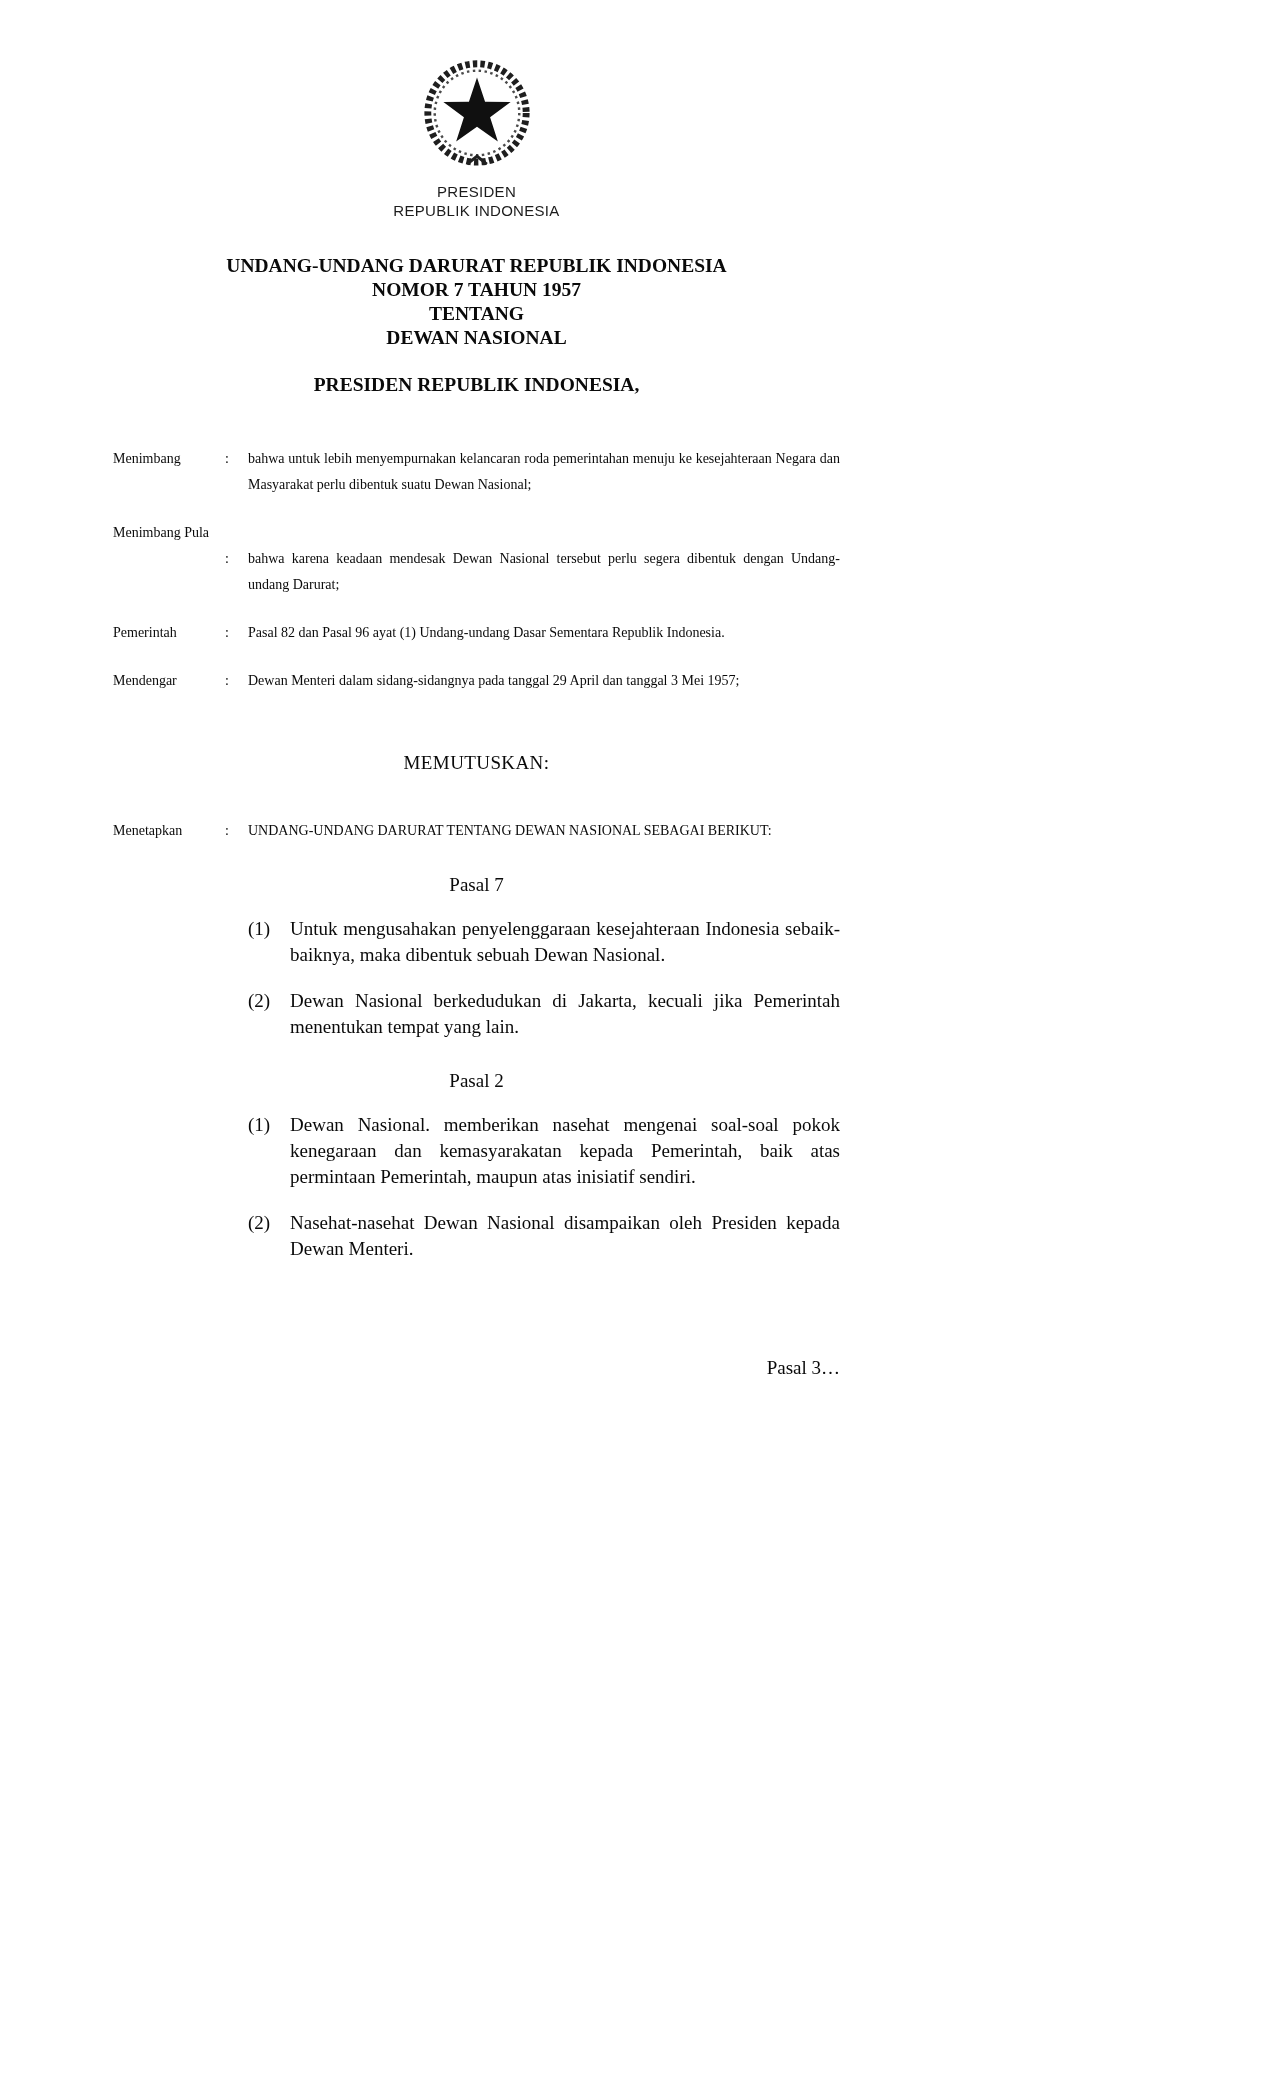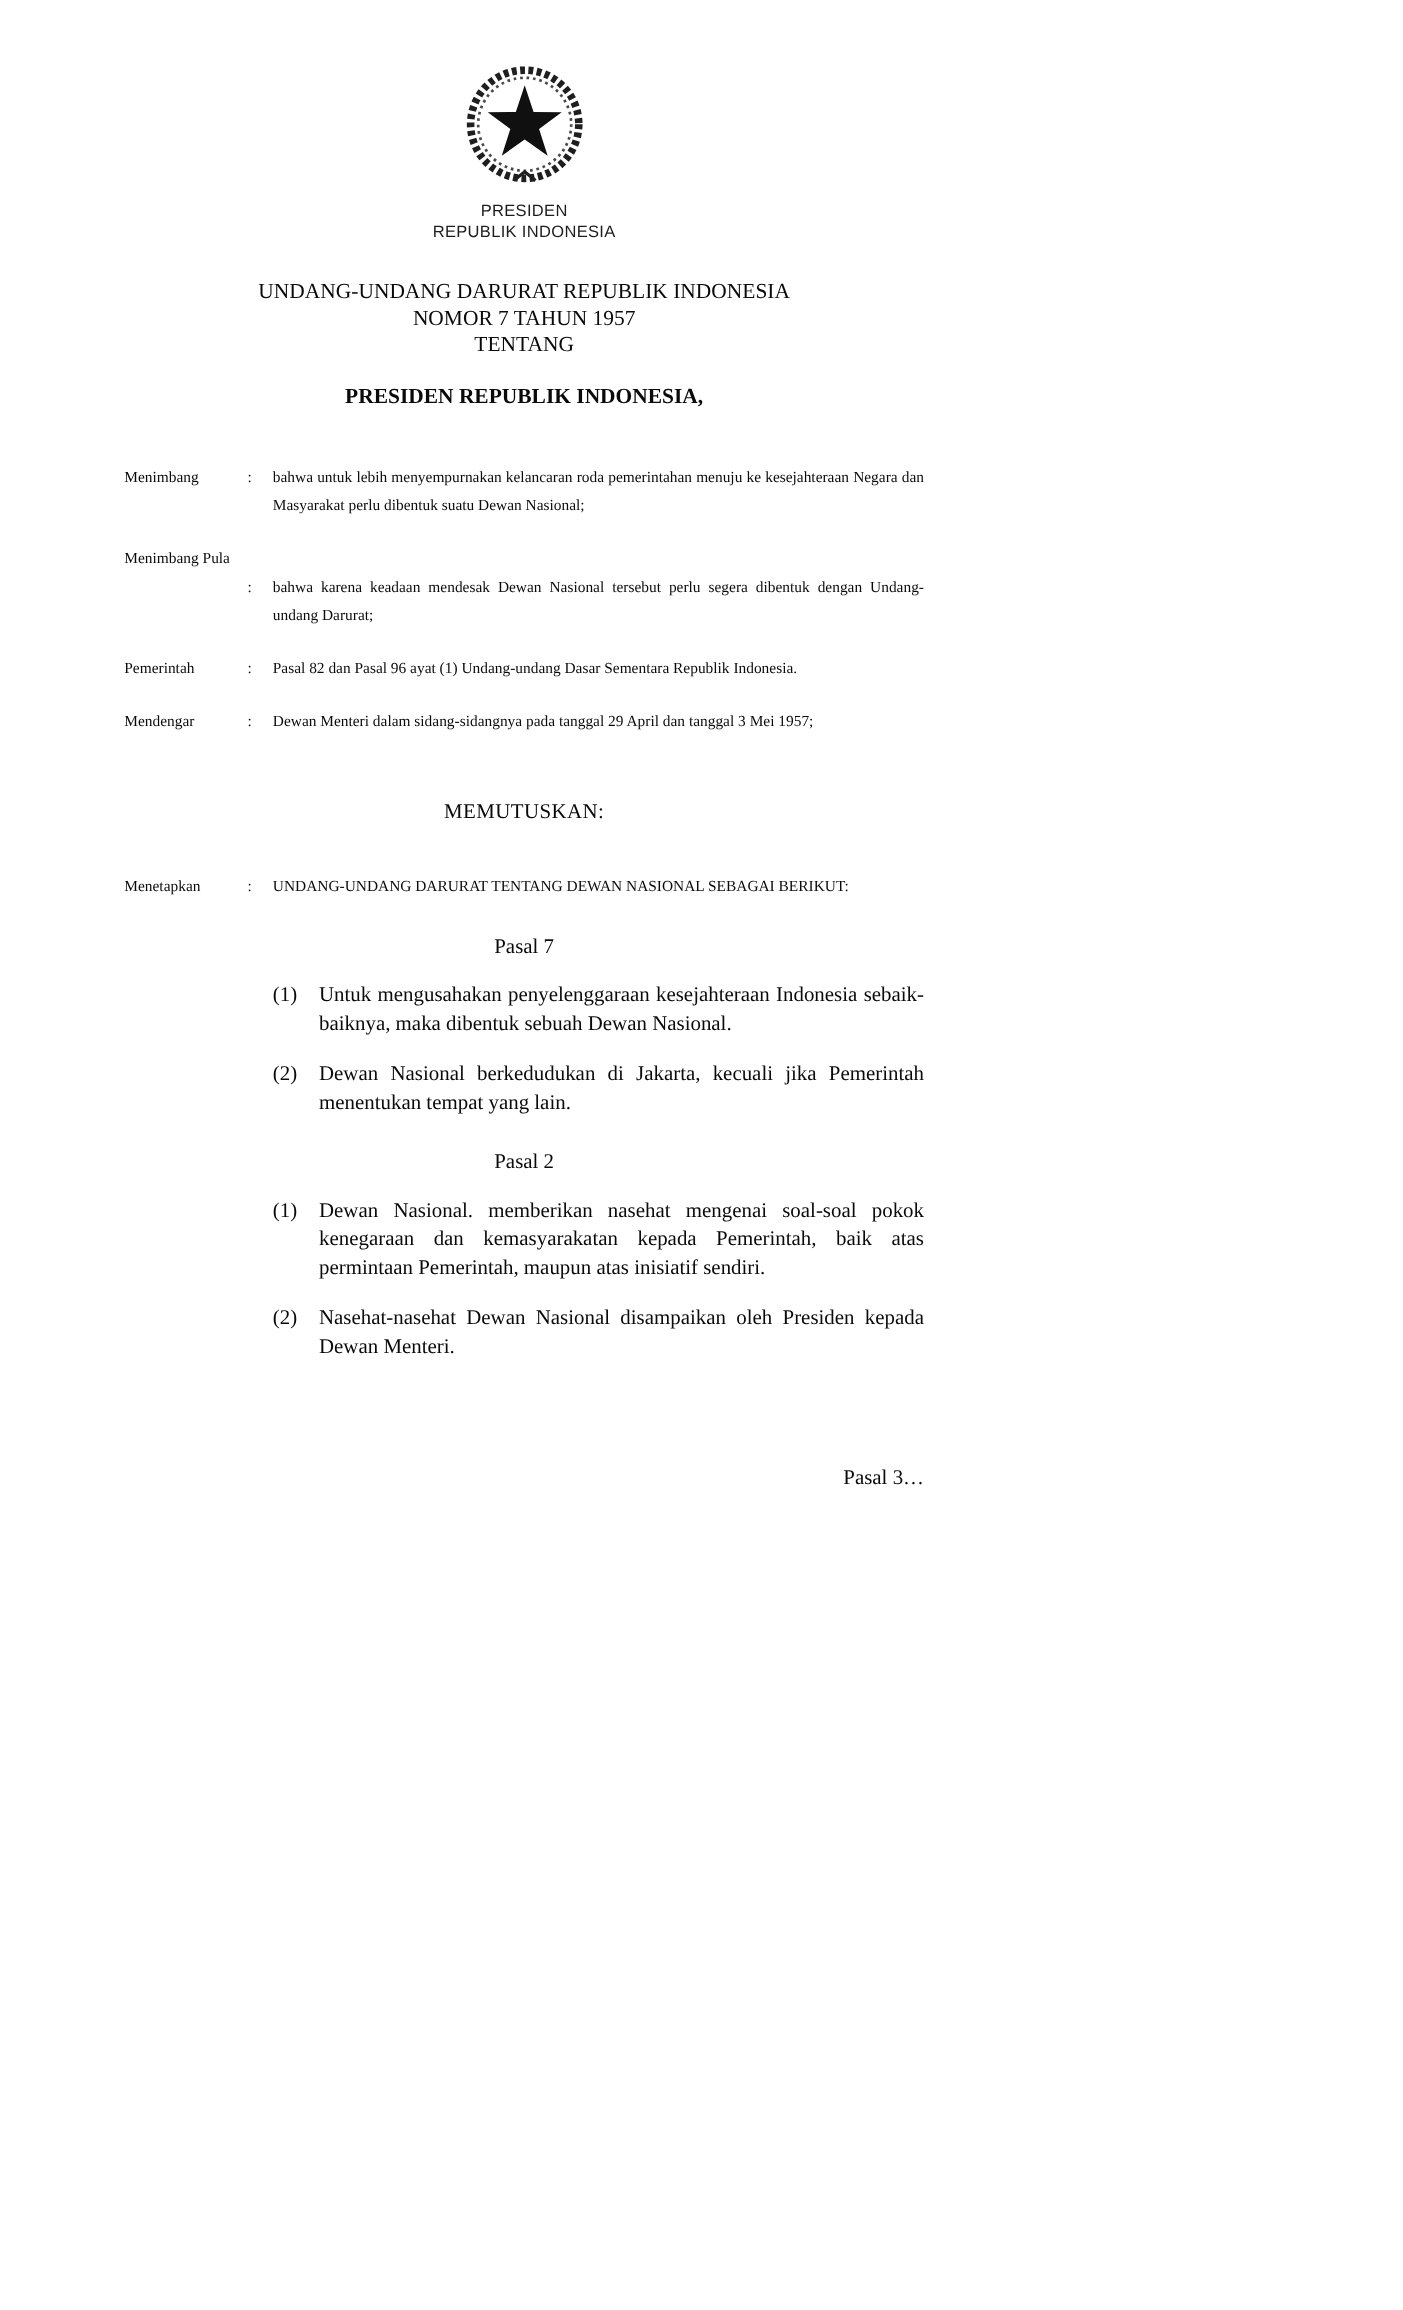--- a/index.html
+++ b/index.html
@@ -32,21 +32,21 @@
     color: #1c1c1c;
     letter-spacing: 0.3px;
   }
   .content {
     margin-left: 113px;
     width: 727px;
   }
   .doc-title {
     margin: 34px 0 0 0;
     font-size: 19.5px;
-    font-weight: normal;
+    font-weight: bold;
     line-height: 24px;
     text-align: center;
   }
   .salutation {
     margin: 24px 0 0 0;
     font-size: 19.5px;
     font-weight: bold;
     text-align: center;
   }
   .preamble { margin-top: 50px; }
@@ -104,20 +104,21 @@
       <div>REPUBLIK INDONESIA</div>
     </div>
   </header>
 
   <main class="content">
 
     <div class="doc-title">
       <div>UNDANG-UNDANG DARURAT REPUBLIK INDONESIA</div>
       <div>NOMOR 7 TAHUN 1957</div>
       <div>TENTANG</div>
+      <div>DEWAN NASIONAL</div>
     </div>
 
     <p class="salutation">PRESIDEN REPUBLIK INDONESIA,</p>
 
     <section class="preamble">
 
       <div class="p-row">
         <span class="label">Menimbang</span>
         <span class="colon">:</span>
         <span class="text">bahwa untuk lebih menyempurnakan kelancaran roda pemerintahan menuju ke kesejahteraan Negara dan Masyarakat perlu dibentuk suatu Dewan Nasional;</span>

